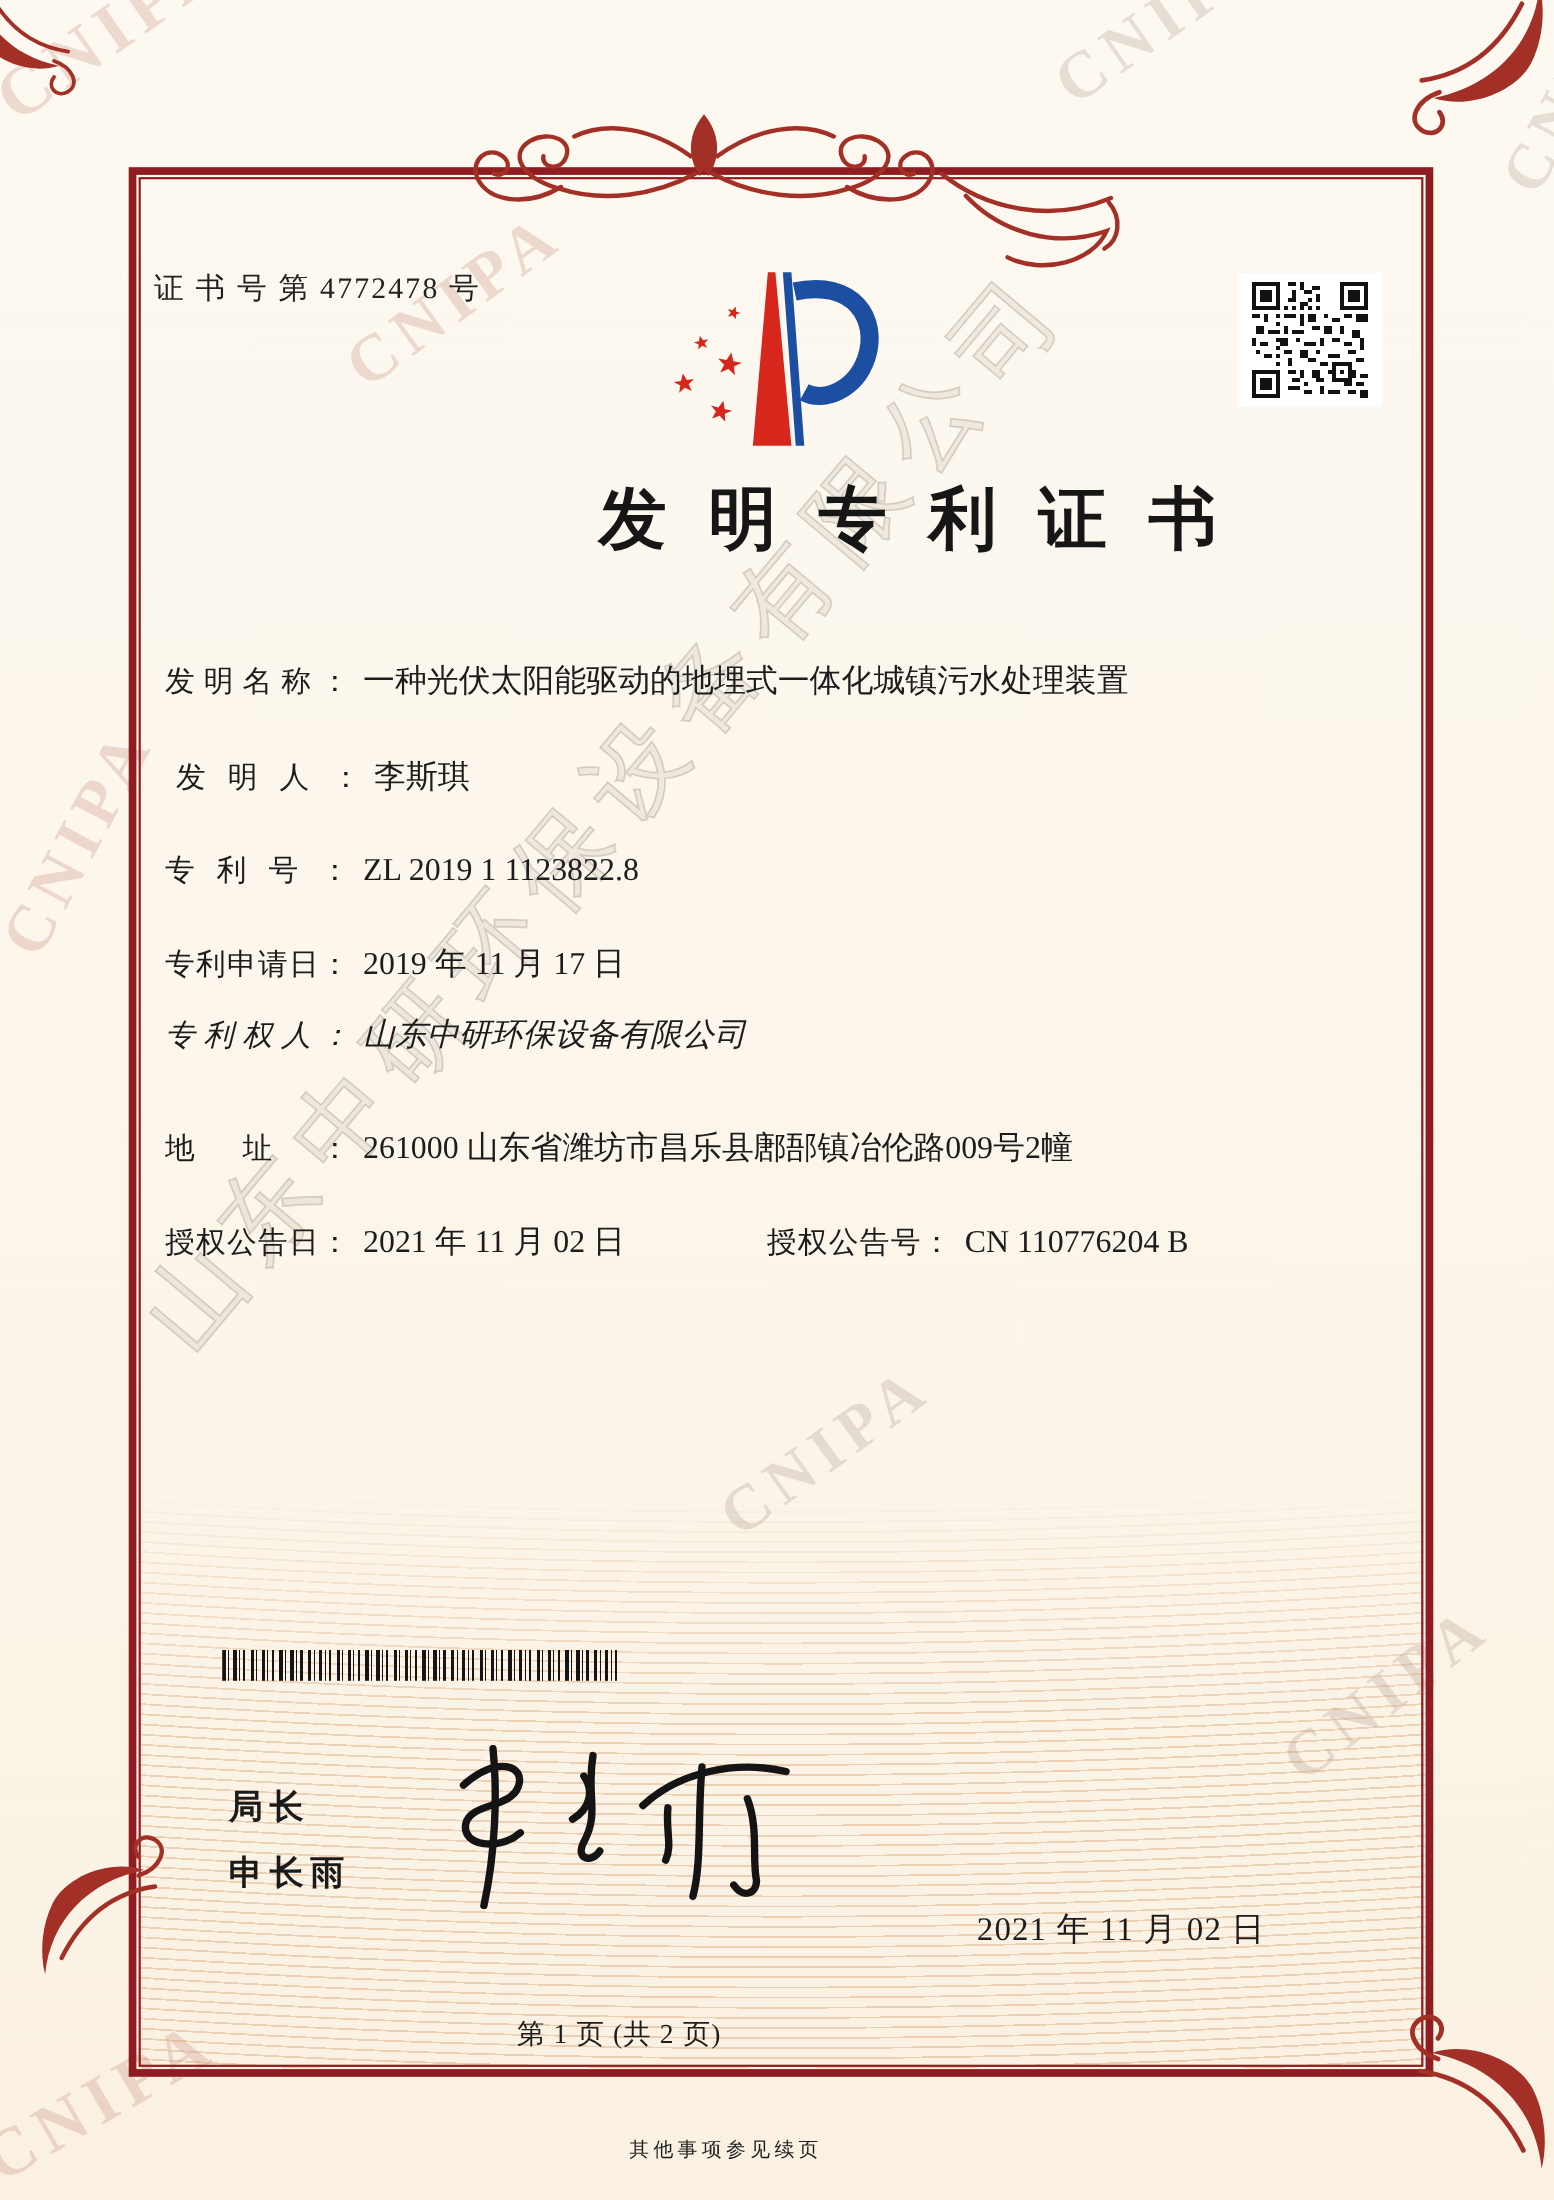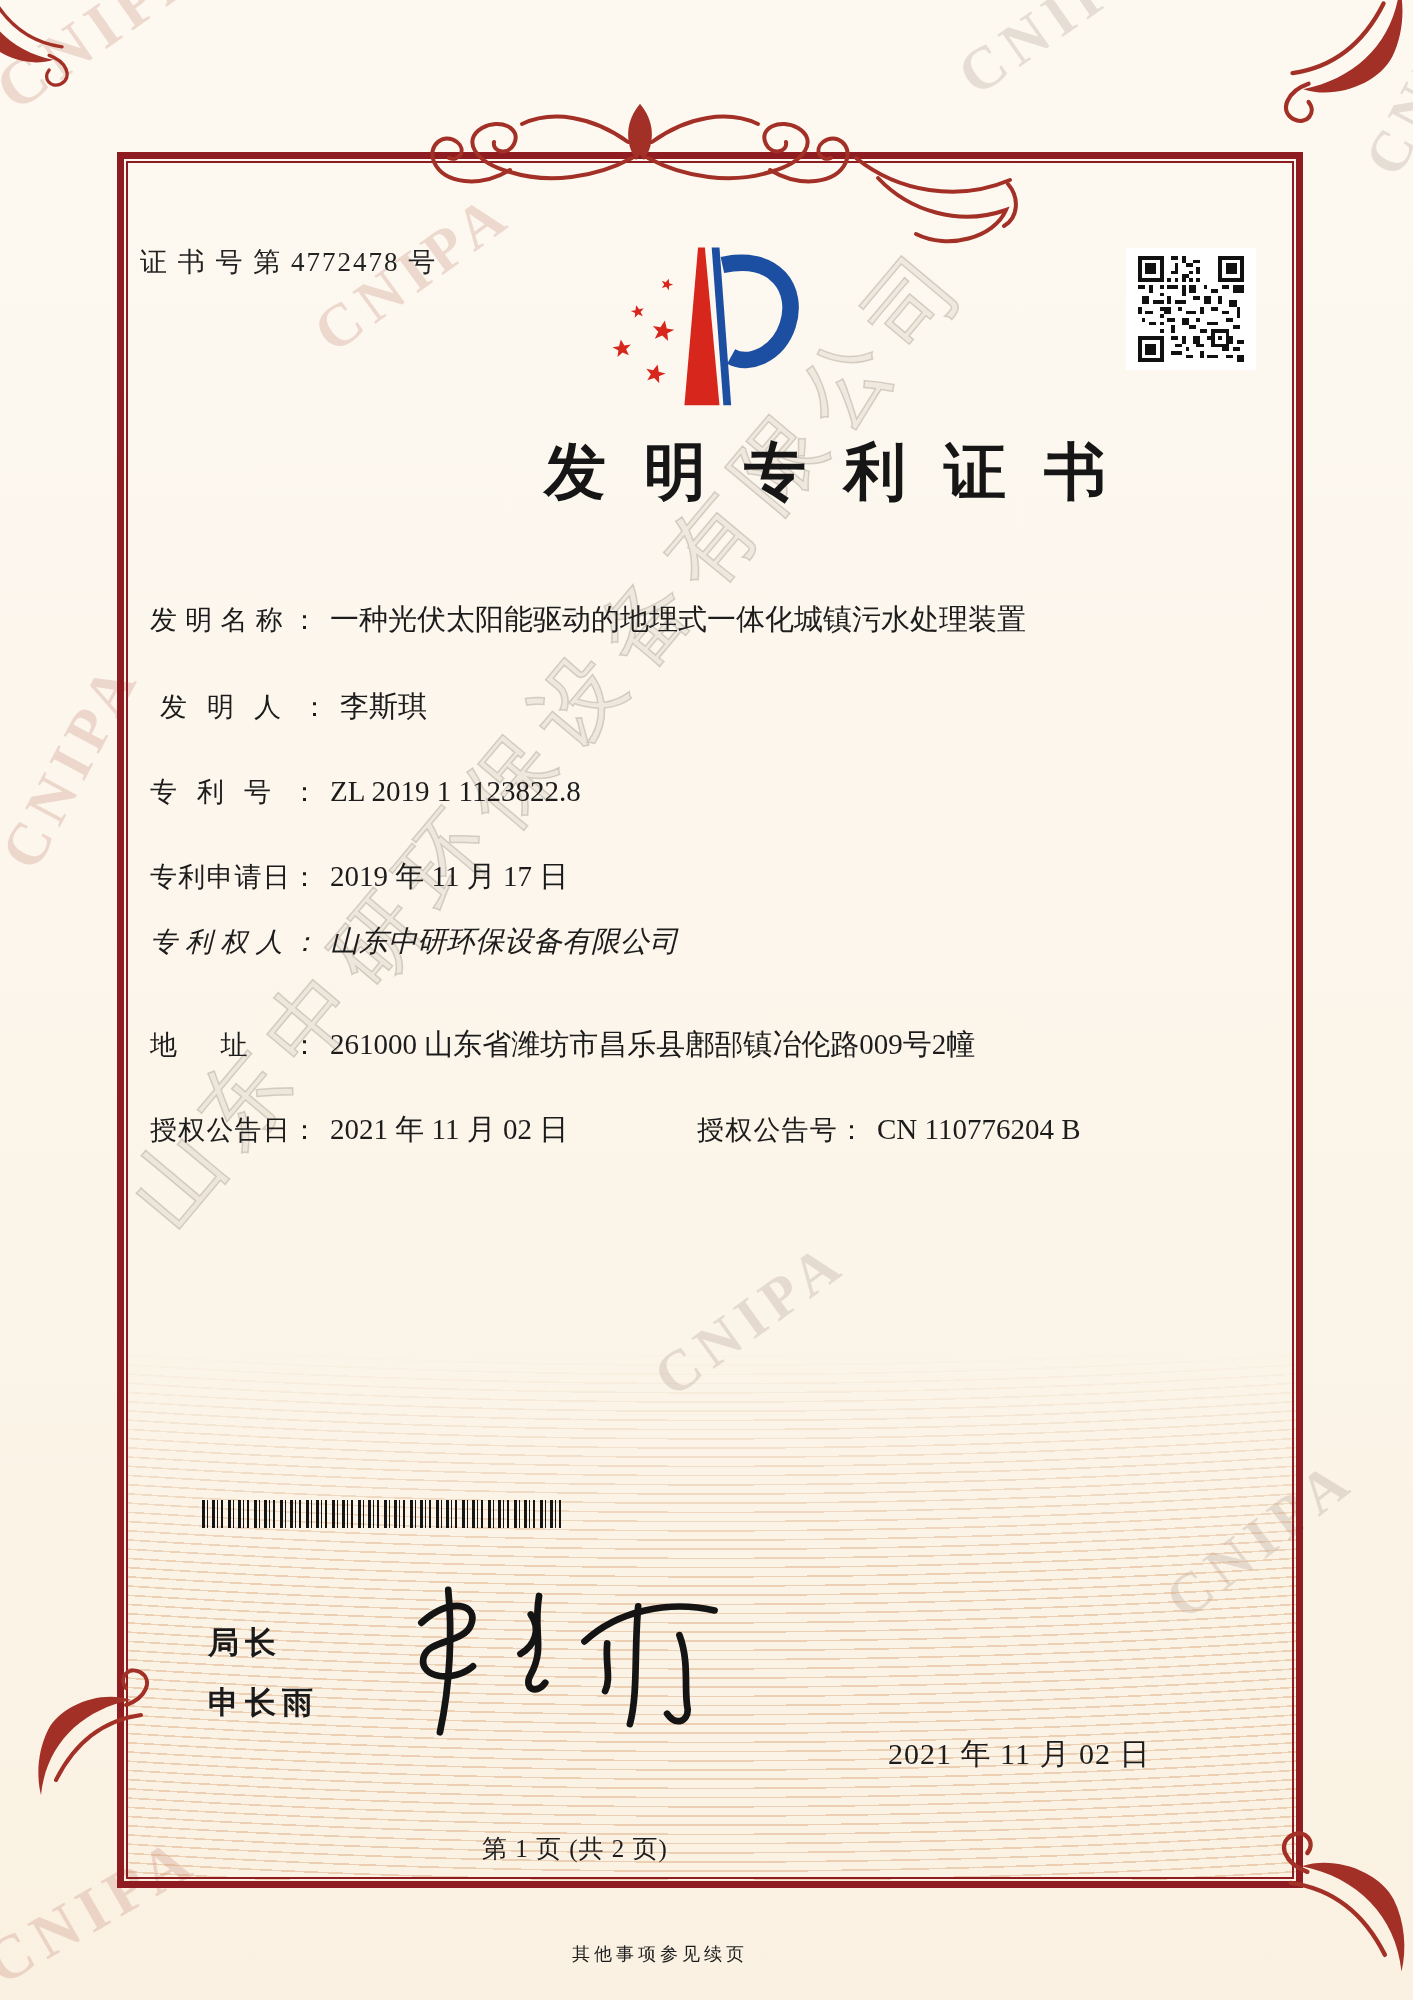--- a/index.html
+++ b/index.html
@@ -109,21 +109,21 @@
   
   .sig-label{
     position:absolute;left:208px;
     font-family:"Liberation Sans","DejaVu Sans",sans-serif;
     font-weight:600;font-size:31px;letter-spacing:6px;color:#1a1a1a;
   }
   .sig-svg{position:absolute;left:378px;top:1576px;width:382px;height:168px;}
   .sig-svg path{fill:none;stroke:#141414;stroke-width:6.5;stroke-linecap:round;}
   .grant-date{position:absolute;left:888px;top:1734px;font-size:30px;letter-spacing:1px;}
   
-  .page-info{position:absolute;left:470px;top:1832px;font-size:25px;letter-spacing:1px;margin-left:12px;}
+  .page-info{position:absolute;left:470px;top:1832px;font-size:25px;letter-spacing:1px;}
   .cont-note{position:absolute;left:560px;top:1942px;font-size:18px;letter-spacing:4px;margin-left:12px;}
 </style>
 </head>
 <body>
 
 <div class="page">
 
   <span class="wm-cnipa" style="left:-18px;top:-10px;font-size:64px;transform:rotate(-35deg);">CNIPA</span>
   <span class="wm-cnipa" style="left:300px;top:238px;font-size:60px;transform:rotate(-36deg);">CNIPA</span>
   <span class="wm-cnipa gray" style="left:945px;top:-18px;font-size:60px;transform:rotate(-35deg);">CNIPA</span>

